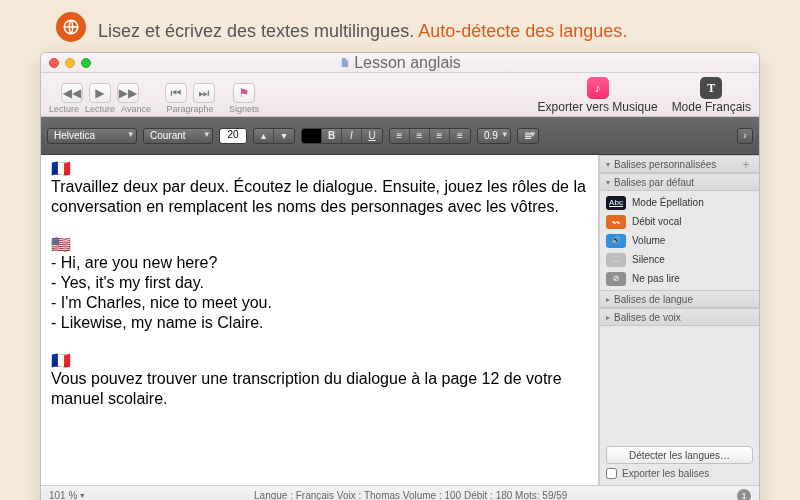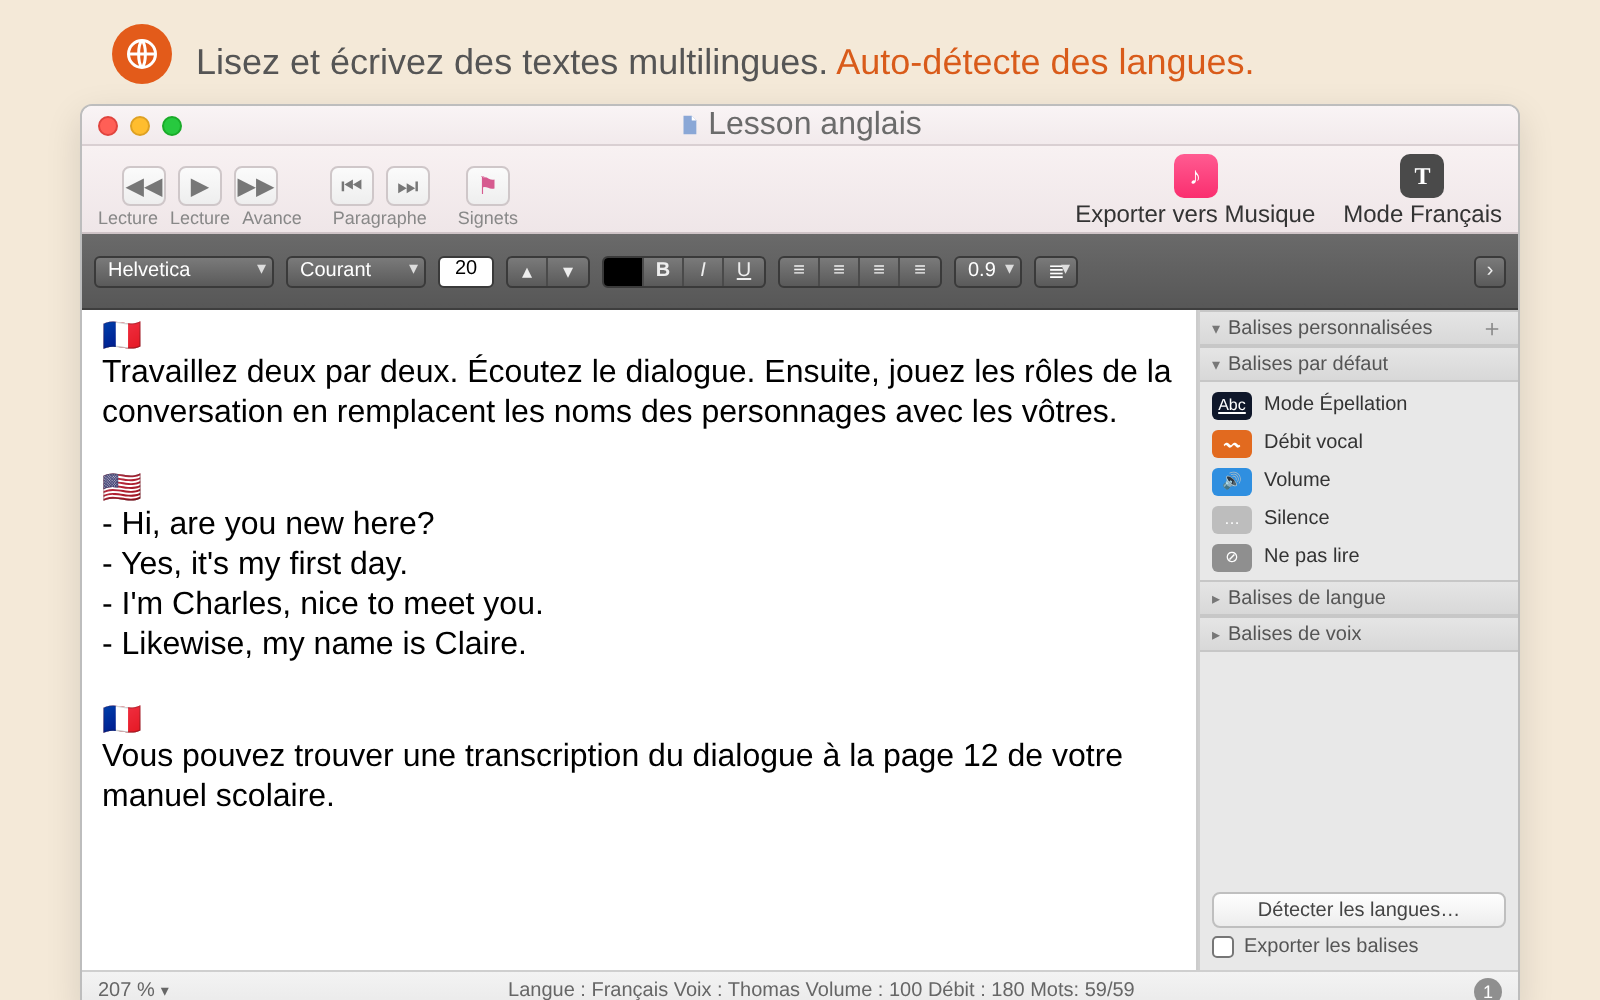--- a/index.html
+++ b/index.html
@@ -317,20 +317,20 @@
       <div class="detectbtn">Détecter les langues…</div>
       <label class="check">
         <input type="checkbox" style="">
         <span>Exporter les balises</span>
       </label>
     </div>
   </div>
 
   <div class="statusbar">
     <div class="zoom">
-      <span>207 %</span>
+      <span>101 %</span>
       <span style="font-size:8px">▾</span>
     </div>
     <div class="center">Langue : Français    Voix : Thomas    Volume : 100    Débit : 180    Mots: 59/59</div>
     <div class="corner">1</div>
   </div>
 
 </div>
 
 </body></html>

